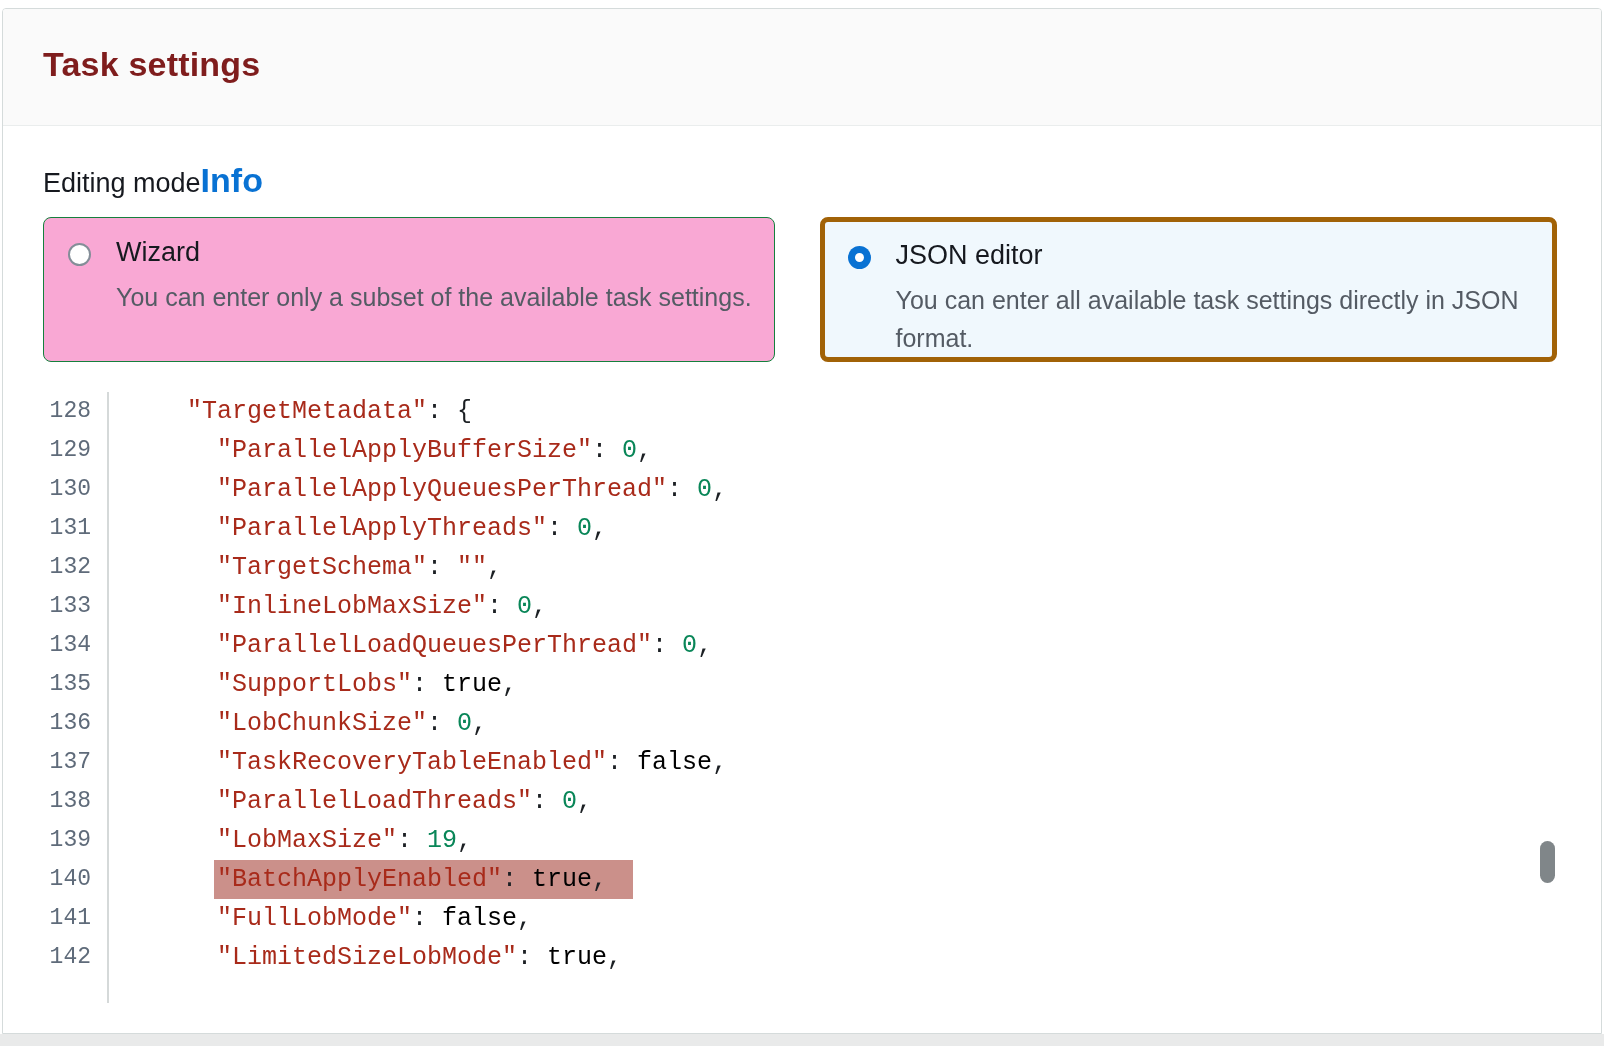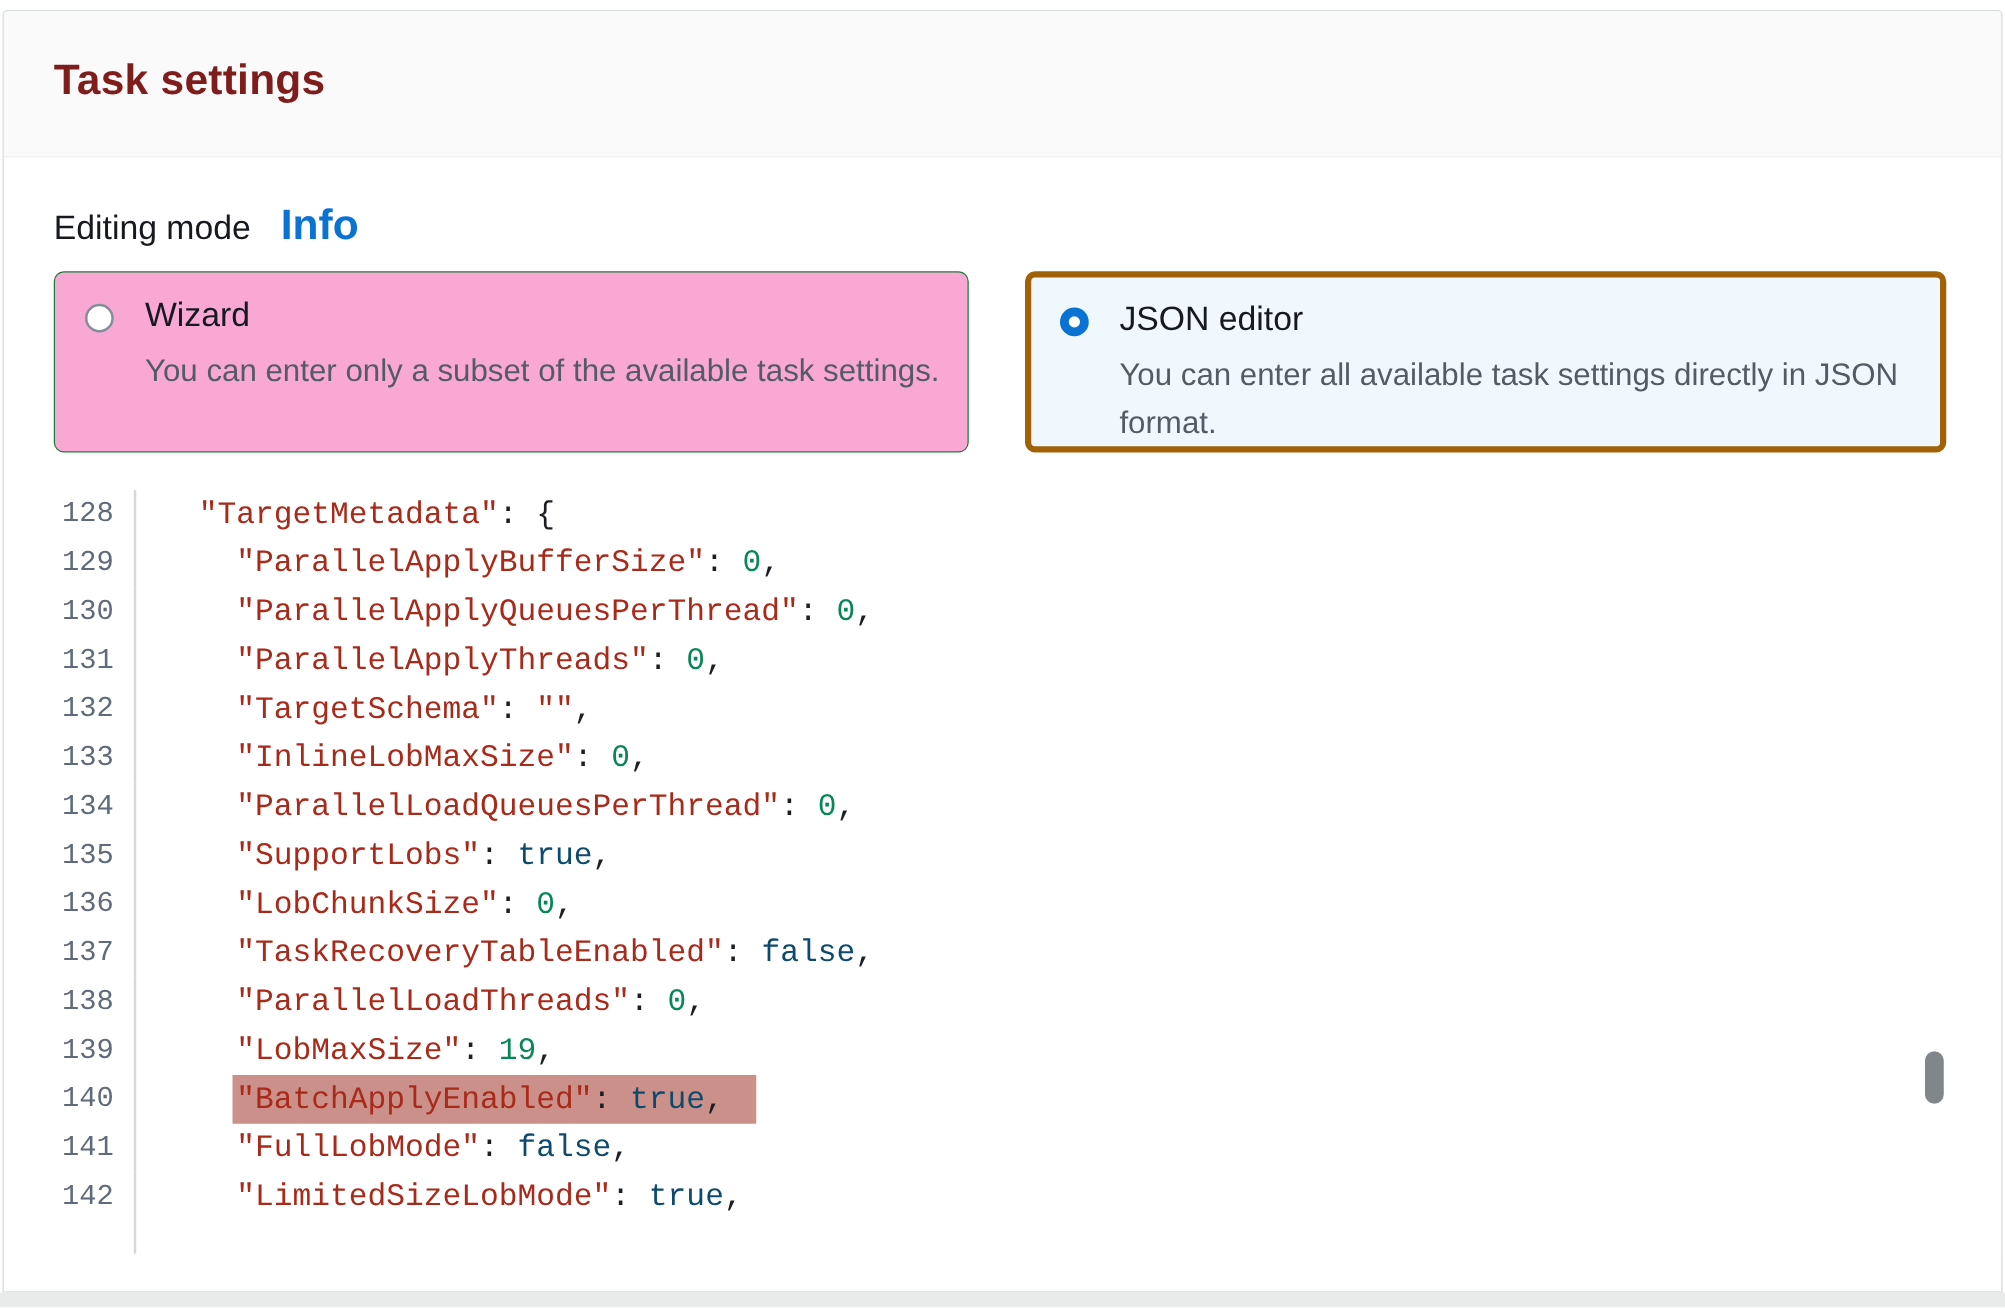--- a/index.html
+++ b/index.html
@@ -19,21 +19,21 @@
   .container-header {
     background:#fafafa;
     border-bottom:1px solid #eaeded;
     height:117px;
     padding:36px 40px 0 40px;
   }
   .page-title { font-size:34px; font-weight:700; color:#7f1d1d; letter-spacing:.2px; }
 
   .container-body { padding:35px 44px 0 40px; background:#fff; }
 
-  .field-label-row { display:flex; align-items:baseline; gap:24px; margin-bottom:17px; }
+  .field-label-row { display:flex; align-items:baseline; margin-bottom:17px; }
   .field-label { font-size:27px; color:#16191f; font-weight:400; }
   .info-link { font-size:34px; font-weight:700; color:#0972d3; text-decoration:none; cursor:pointer; }
 
   .tiles { display:flex; gap:45px; }
   .tile {
     flex:1 1 0;
     height:145px;
     border-radius:8px;
     background:#f9a8d4;
     border:1px solid #15803d;
@@ -55,32 +55,32 @@
     border:none; background:#0972d3;
     display:flex; align-items:center; justify-content:center;
   }
   .radio.checked::after {
     content:""; width:9px; height:9px; border-radius:50%; background:#ffffff; display:block;
   }
   .tile-title { font-size:27px; font-weight:500; color:#16191f; margin-bottom:10px; }
   .tile-desc { font-size:25px; color:#545b64; line-height:38px; max-width:640px; }
 
   .code-editor { position:relative; margin-top:30px; font-family:"Liberation Mono","DejaVu Sans Mono",monospace; }
-  .code-line { display:flex; height:39px; line-height:39px; white-space:pre; }
+  .code-line { display:flex; height:39px; line-height:39px; white-space:pre;gap:28px; }
   .gutter {
     width:66px; flex:0 0 auto;
     text-align:right; padding-right:16px;
     border-right:2px solid #d5d9d9;
     font-size:23px; color:#5f6b7a;
   }
   .code { padding-left:20px; font-size:25px; color:#1b1f23; }
   .tok-key   { color:#a82a1a; }
   .tok-punct { color:#1b1f23; }
   .tok-num   { color:#098658; }
-  .tok-bool  { color:#0c4a6e; }
+  .tok-bool  { color:#000000; }
   .tok-str   { color:#a82a1a; }
   .hl { background:#cb908a; display:inline-block; height:39px; padding:0 26px 0 3px; margin-left:-3px; }
   .gutter-spacer { height:26px; }
 
   .scrollbar-thumb {
     position:absolute; right:2px; top:449px;
     width:15px; height:42px; border-radius:8px;
     background:#808689; cursor:grab;
   }
 

